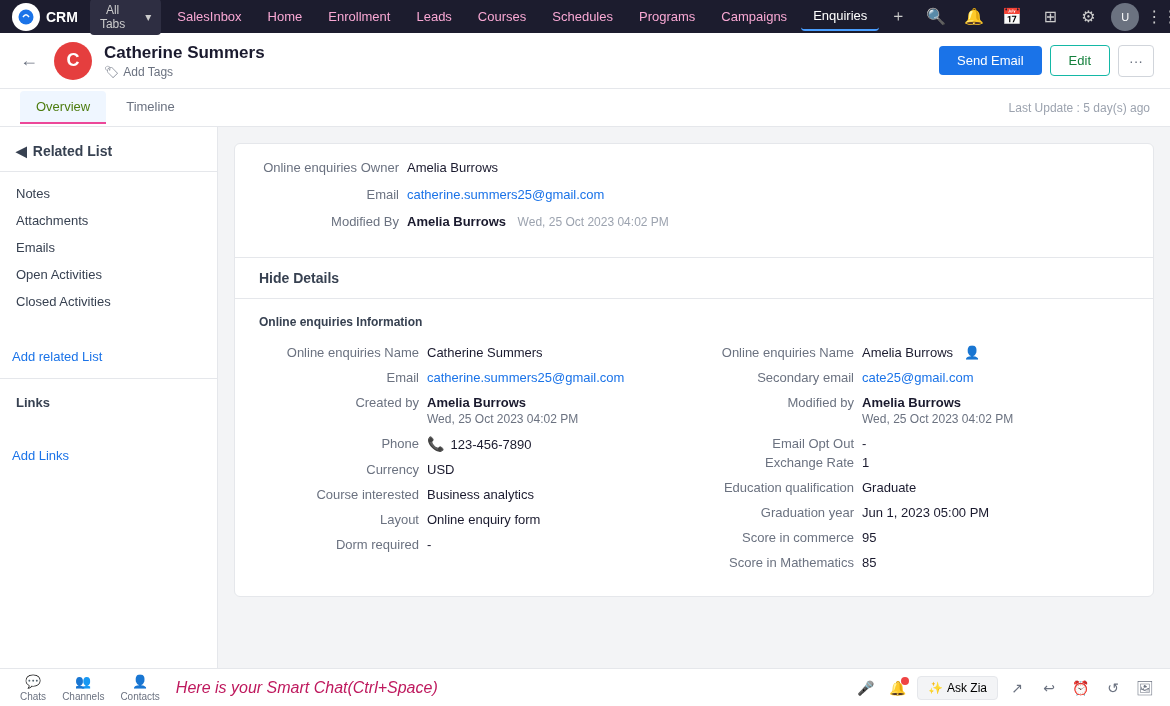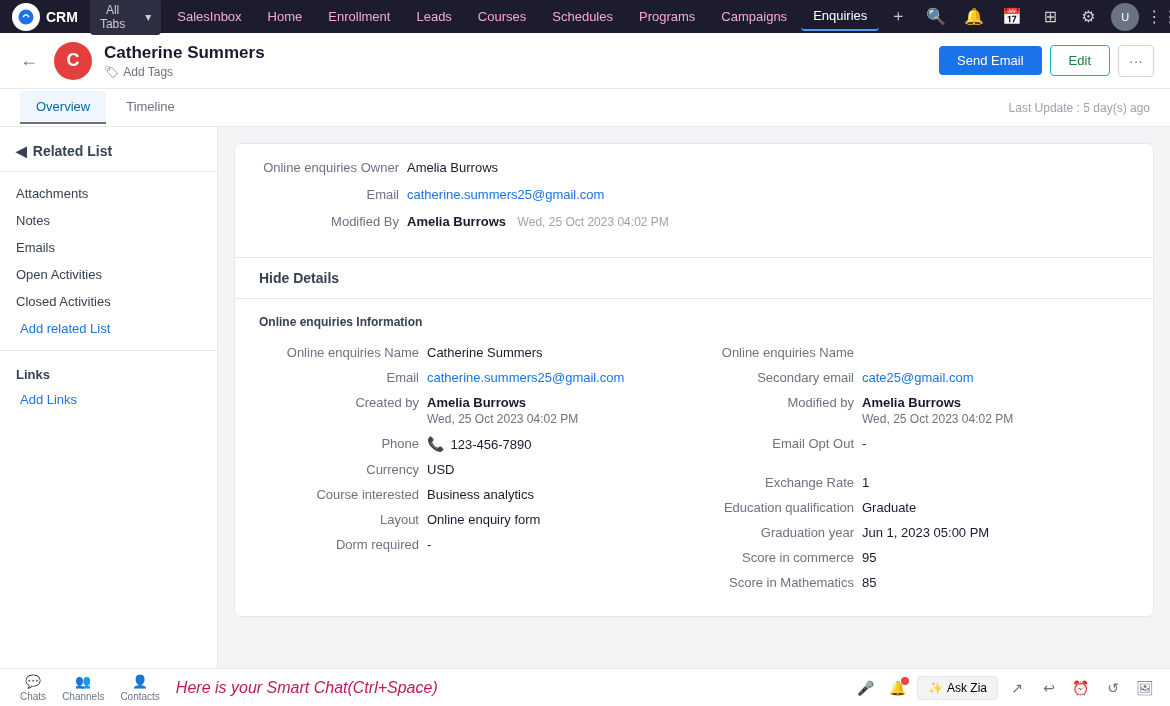--- a/index.html
+++ b/index.html
@@ -30,32 +30,32 @@
     .btn-secondary { background: #fff; color: #15803d; border: 1px solid #14b8a6; padding: 7px 18px; border-radius: 4px; font-size: 13px; cursor: pointer; }
     .btn-more { background: #fff; color: #6b7280; border: 1px solid #d1d5db; padding: 7px 10px; border-radius: 4px; font-size: 14px; cursor: pointer; }
 
     
     .main-layout { display: flex; height: calc(706px - 44px - 56px - 38px); }
 
     
     .sidebar { width: 218px; background: #fff; border-right: 1px solid #e5e7eb; padding: 16px 0; overflow-y: auto; flex-shrink: 0; }
     .sidebar-header { display: flex; align-items: center; gap: 6px; padding: 0 16px 12px; font-size: 14px; font-weight: 600; color: #374151; border-bottom: 1px solid #e5e7eb; margin-bottom: 8px; }
     .sidebar-item { padding: 6px 16px; color: #374151; cursor: pointer; font-size: 13px; }
-    .sidebar-link { padding: 6px 16px 6px 20px; color: #1a73e8; cursor: pointer; font-size: 13px; }
+    .sidebar-link { padding: 6px 16px 6px 12px; color: #1a73e8; cursor: pointer; font-size: 13px; margin-top: 28px; }
     .sidebar-section { padding: 8px 16px 4px; font-size: 13px; font-weight: 600; color: #374151; }
     .sidebar-divider { height: 1px; background: #e5e7eb; margin: 8px 0; }
 
     
     .content { flex: 1; overflow-y: auto; background: #f3f4f6; }
 
     
     .tabs-bar { background: #fff; display: flex; align-items: center; justify-content: space-between; padding: 0 20px; border-bottom: 1px solid #e5e7eb; height: 38px; }
     .tabs { display: flex; gap: 4px; }
     .tab { padding: 8px 16px; font-size: 13px; cursor: pointer; color: #6b7280; border-radius: 4px 4px 0 0; }
-    .tab.active { color: #0369a1; border-bottom: 2px solid #737373; font-weight: 500; background: #eff6ff; }
+    .tab.active { color: #4d7c0f; border-bottom: 2px solid #ec4899; font-weight: 500; background: #eff6ff; }
     .last-update { font-size: 12px; color: #9ca3af; }
 
     
     .detail-card { background: #fff; margin: 16px; border-radius: 6px; border: 1px solid #e5e7eb; }
     .detail-section { padding: 16px 24px; }
     .detail-row { display: flex; align-items: flex-start; gap: 8px; margin-bottom: 12px; }
     .detail-label { width: 140px; text-align: right; color: #6b7280; font-size: 13px; flex-shrink: 0; }
     .detail-value { color: #1a1a2e; font-size: 13px; }
     .detail-value a { color: #1a73e8; text-decoration: none; }
     .detail-value .modified-time { color: #9ca3af; font-size: 12px; margin-left: 8px; }
@@ -157,22 +157,22 @@
   <div class="last-update">Last Update : 5 day(s) ago</div>
 </div>
 
 <div class="main-layout">
 
   <aside class="sidebar">
     <div class="sidebar-header">
       <span>◀</span>
       <span>Related List</span>
     </div>
+    <div class="sidebar-item">Notes</div>
     <div class="sidebar-item">Attachments</div>
-    <div class="sidebar-item">Notes</div>
     <div class="sidebar-item">Emails</div>
     <div class="sidebar-item">Open Activities</div>
     <div class="sidebar-item">Closed Activities</div>
     <div class="sidebar-link">Add related List</div>
     <div class="sidebar-divider"></div>
     <div class="sidebar-section">Links</div>
     <div class="sidebar-link">Add Links</div>
   </aside>
 
   <div class="content">
@@ -254,38 +254,42 @@
             <div class="info-row" style="margin-bottom:2px">
               <span class="info-label">Dorm required</span>
               <span class="info-value">-</span>
             </div>
           </div>
 
           <div>
 
             <div class="info-row" style="margin-bottom:10px">
               <span class="info-label">Online enquiries Name</span>
+              <span class="info-value bold">
+                <span>Amelia Burrows</span>
+                <span class="assign-icon">👤</span>
+              </span>
             </div>
 
             <div class="info-row" style="margin-bottom:10px">
               <span class="info-label">Secondary email</span>
               <span class="info-value">
                 <a>cate25@gmail.com</a>
               </span>
             </div>
 
             <div class="info-row" style="margin-bottom:10px">
               <span class="info-label">Modified by</span>
               <span class="info-value">
                 <strong>Amelia Burrows</strong>
                 <span class="sub">Wed, 25 Oct 2023 04:02 PM</span>
               </span>
             </div>
 
-            <div class="info-row" style="margin-bottom:24px">
+            <div class="info-row" style="margin-bottom:4px">
               <span class="info-label">Email Opt Out</span>
               <span class="info-value">-</span>
             </div>
 
             <div class="info-row" style="margin-bottom:10px">
               <span class="info-label">Exchange Rate</span>
               <span class="info-value">1</span>
             </div>
 
             <div class="info-row" style="margin-bottom:10px">

